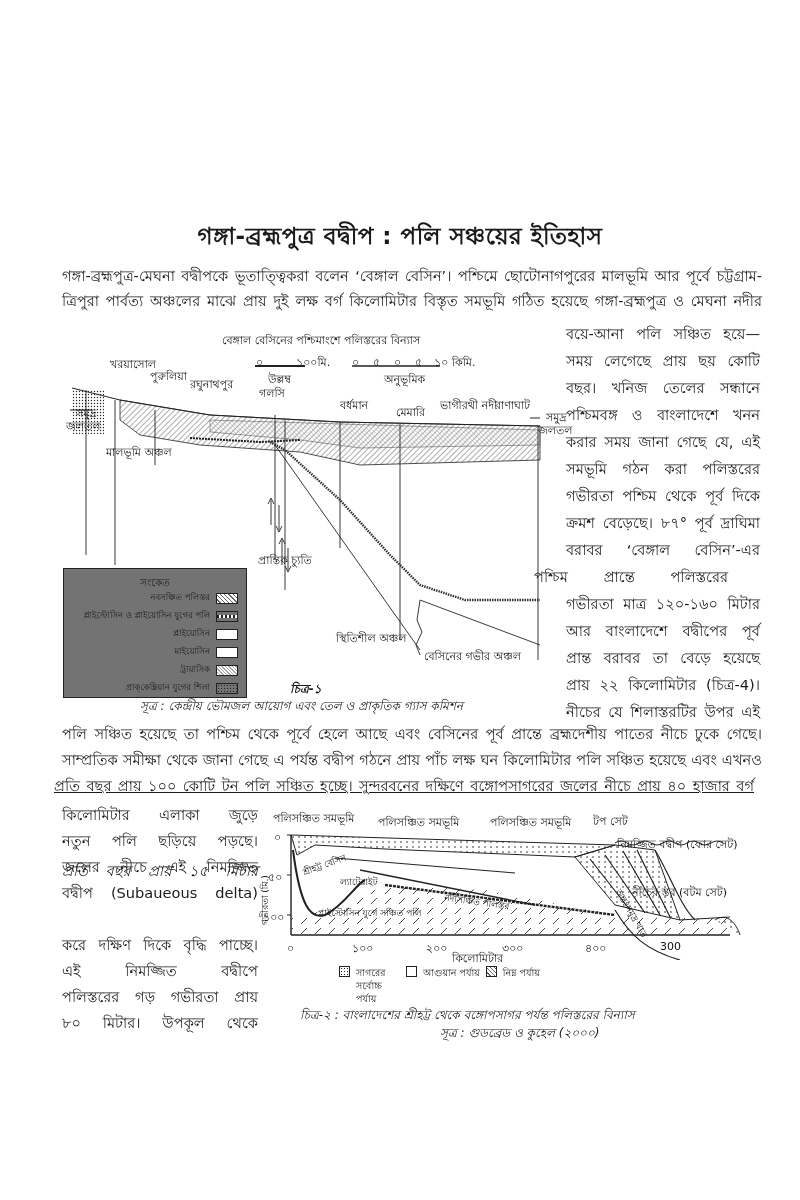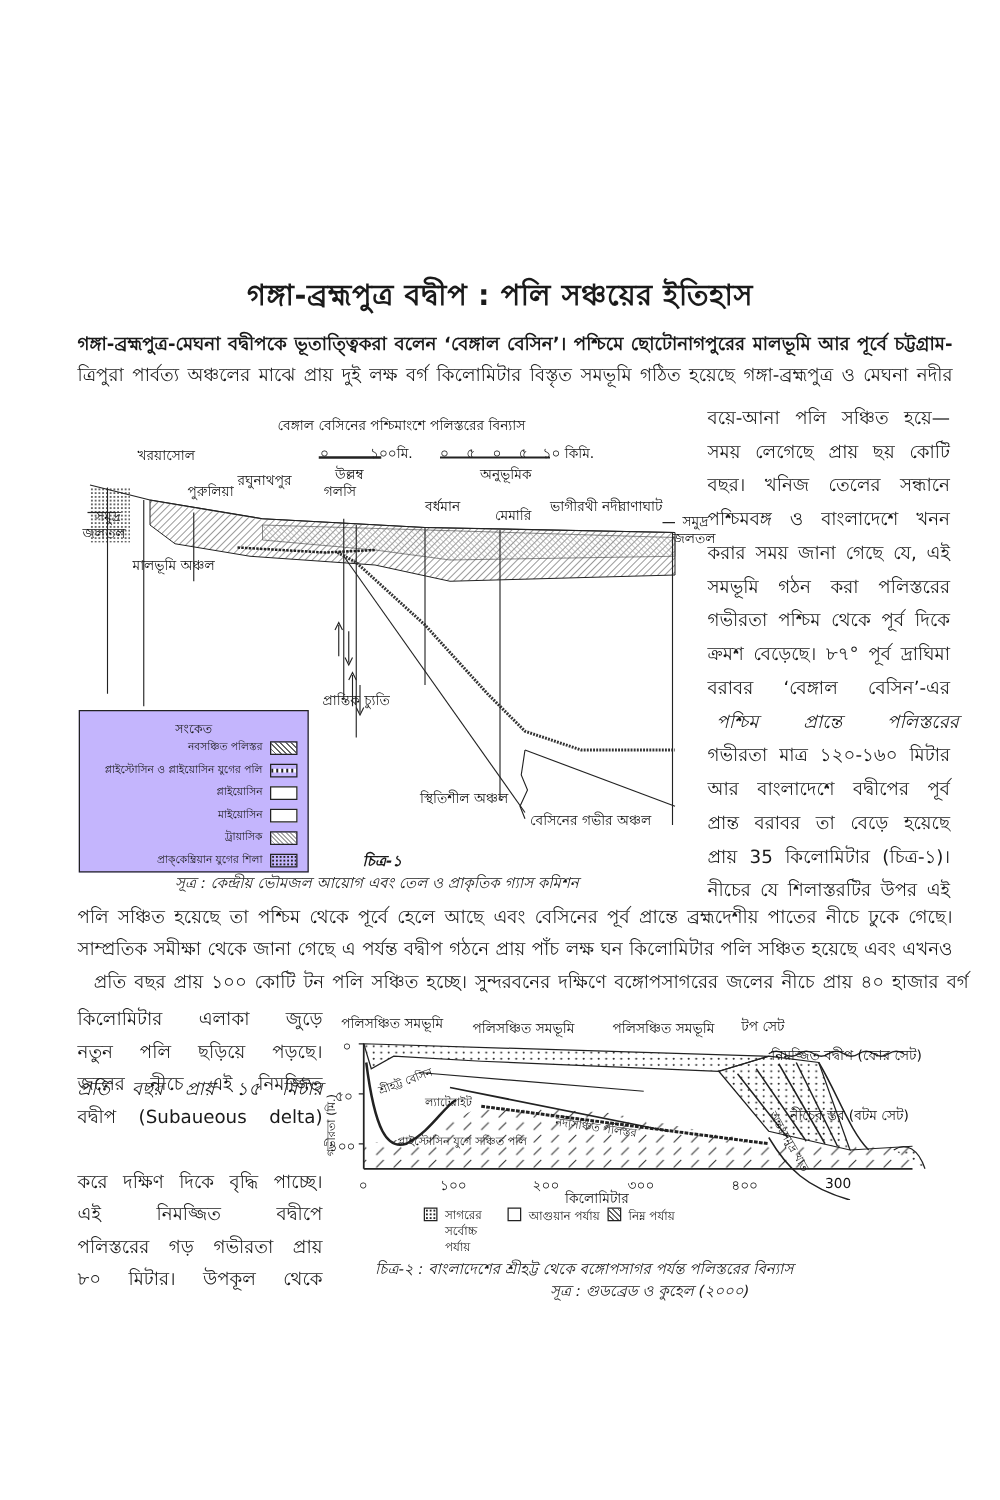--- a/index.html
+++ b/index.html
@@ -18,73 +18,73 @@
   }
   .col-line {
     position:absolute; font-size:14.6px; white-space:nowrap;
     text-align:justify; text-align-last:justify;
   }
   .lbl { position:absolute; font-size:11px; white-space:nowrap; color:#111; }
   .lbl-s { position:absolute; font-size:9px; white-space:nowrap; color:#111; }
   .cap { position:absolute; font-size:12px; font-style:italic; white-space:nowrap; text-align:center; }
   .legend-box {
     position:absolute; left:63px; top:568px; width:182px; height:128px;
-    border:1.2px solid #222; background:#c4b5fd;
+    border:1.2px solid #222; background:#737373;
   }
   .legend-title { position:absolute; left:0; width:100%; top:6px; text-align:center; font-size:10px; }
   .legend-row { position:absolute; right:8px; font-size:8.5px; white-space:nowrap; display:flex; align-items:center; gap:6px; }
   .swatch { width:20px; height:9px; border:1px solid #222; display:inline-block; }
   .sw-dots { background-image: radial-gradient(#222 0.8px, transparent 0.9px); background-size:3px 3px; }
   .sw-hatch { background: repeating-linear-gradient(45deg, #fff 0 2px, #666 2px 3px); }
   .sw-light { background: repeating-linear-gradient(45deg, #fff 0 1.5px, #aaa 1.5px 2.5px); }
   .sw-plain { background:#fff; }
   .sw-dash { background: repeating-linear-gradient(90deg, #222 0 2px, #fff 2px 4px); background-size:4px 3px; background-repeat:repeat-x; background-position:0 3px; }
   .rotated { transform: rotate(-90deg); transform-origin:left top; }
 </style>
 </head>
 <body>
 
 <div class="abs title">গঙ্গা-ব্রহ্মপুত্র বদ্বীপ : পলি সঞ্চয়ের ইতিহাস</div>
 
-<div class="para-line" style="left:62px; width:700px; top:266px;font-weight:bold;">গঙ্গা-ব্রহ্মপুত্র-মেঘনা বদ্বীপকে ভূতাত্ত্বিকরা বলেন ‘বেঙ্গাল বেসিন’। পশ্চিমে ছোটোনাগপুরের মালভূমি আর পূর্বে চট্টগ্রাম-</div>
+<div class="para-line" style="left:62px; width:700px; top:266px;">গঙ্গা-ব্রহ্মপুত্র-মেঘনা বদ্বীপকে ভূতাত্ত্বিকরা বলেন ‘বেঙ্গাল বেসিন’। পশ্চিমে ছোটোনাগপুরের মালভূমি আর পূর্বে চট্টগ্রাম-</div>
 <div class="para-line" style="left:62px; width:700px; top:291px;">ত্রিপুরা পার্বত্য অঞ্চলের মাঝে প্রায় দুই লক্ষ বর্গ কিলোমিটার বিস্তৃত সমভূমি গঠিত হয়েছে গঙ্গা-ব্রহ্মপুত্র ও মেঘনা নদীর</div>
 
 <div>
   <div class="col-line" style="left:566px; width:194px; top:323px;">বয়ে-আনা পলি সঞ্চিত হয়ে—</div>
   <div class="col-line" style="left:566px; width:194px; top:350px;">সময় লেগেছে প্রায় ছয় কোটি</div>
   <div class="col-line" style="left:566px; width:194px; top:377px;">বছর। খনিজ তেলের সন্ধানে</div>
   <div class="col-line" style="left:566px; width:194px; top:404px;">পশ্চিমবঙ্গ ও বাংলাদেশে খনন</div>
   <div class="col-line" style="left:566px; width:194px; top:431px;">করার সময় জানা গেছে যে, এই</div>
   <div class="col-line" style="left:566px; width:194px; top:458px;">সমভূমি গঠন করা পলিস্তরের</div>
   <div class="col-line" style="left:566px; width:194px; top:485px;">গভীরতা পশ্চিম থেকে পূর্ব দিকে</div>
   <div class="col-line" style="left:566px; width:194px; top:512px;">ক্রমশ বেড়েছে। ৮৭° পূর্ব দ্রাঘিমা</div>
   <div class="col-line" style="left:566px; width:194px; top:539px;">বরাবর ‘বেঙ্গাল বেসিন’-এর</div>
-  <div class="col-line" style="left:573px; width:194px; top:566px;font-style:italic;">পশ্চিম প্রান্তে পলিস্তরের</div>
+  <div class="col-line" style="left:534px; width:194px; top:566px;">পশ্চিম প্রান্তে পলিস্তরের</div>
   <div class="col-line" style="left:566px; width:194px; top:593px;">গভীরতা মাত্র ১২০-১৬০ মিটার</div>
   <div class="col-line" style="left:566px; width:194px; top:620px;">আর বাংলাদেশে বদ্বীপের পূর্ব</div>
   <div class="col-line" style="left:566px; width:194px; top:647px;">প্রান্ত বরাবর তা বেড়ে হয়েছে</div>
-  <div class="col-line" style="left:566px; width:194px; top:674px;">প্রায় 35 কিলোমিটার (চিত্র-১)।</div>
+  <div class="col-line" style="left:566px; width:194px; top:674px;">প্রায় ২২ কিলোমিটার (চিত্র-4)।</div>
   <div class="col-line" style="left:566px; width:194px; top:701px;">নীচের যে শিলাস্তরটির উপর এই</div>
 </div>
 
 <div>
   <div class="lbl" style="left:222px; top:332px;">বেঙ্গাল বেসিনের পশ্চিমাংশে পলিস্তরের বিন্যাস</div>
 
   <div class="lbl" style="left:256px; top:354px;">০</div>
   <div class="lbl" style="left:296px; top:354px;">১০০মি.</div>
   <div class="lbl" style="left:268px; top:371px;">উল্লম্ব</div>
   <div class="lbl" style="left:352px; top:354px;">০</div>
   <div class="lbl" style="left:373px; top:354px;">৫</div>
   <div class="lbl" style="left:394px; top:354px;">০</div>
   <div class="lbl" style="left:415px; top:354px;">৫</div>
   <div class="lbl" style="left:434px; top:354px;">১০ কিমি.</div>
   <div class="lbl" style="left:384px; top:371px;">অনুভূমিক</div>
 
   <div class="lbl" style="left:110px; top:356px;">খরয়াসোল</div>
-  <div class="lbl" style="left:150px; top:385px;">পুরুলিয়া</div>
+  <div class="lbl" style="left:150px; top:368px;">পুরুলিয়া</div>
   <div class="lbl" style="left:190px; top:376px;">রঘুনাথপুর</div>
   <div class="lbl" style="left:259px; top:385px;">গলসি</div>
   <div class="lbl" style="left:340px; top:397px;">বর্ধমান</div>
   <div class="lbl" style="left:396px; top:404px;">মেমারি</div>
   <div class="lbl" style="left:440px; top:397px;">ভাগীরথী নদী</div>
   <div class="lbl" style="left:495px; top:397px;">রাণাঘাট</div>
 
   <div class="lbl" style="left:76px; top:405px;">সমুদ্র</div>
   <div class="lbl" style="left:66px; top:418px;">জলতল</div>
   <div class="lbl" style="left:546px; top:409px;">সমুদ্র</div>
@@ -169,21 +169,21 @@
       <span class="swatch sw-dots"></span>
     </div>
   </div>
 
   <div class="cap" style="left:290px; top:680px; font-weight:bold;">চিত্র-১</div>
   <div class="cap" style="left:140px; top:697px;">সূত্র : কেন্দ্রীয় ভৌমজল আয়োগ এবং তেল ও প্রাকৃতিক গ্যাস কমিশন</div>
 </div>
 
 <div class="para-line" style="left:62px; width:700px; top:724px;">পলি সঞ্চিত হয়েছে তা পশ্চিম থেকে পূর্বে হেলে আছে এবং বেসিনের পূর্ব প্রান্তে ব্রহ্মদেশীয় পাতের নীচে ঢুকে গেছে।</div>
 <div class="para-line" style="left:62px; width:700px; top:750px;">সাম্প্রতিক সমীক্ষা থেকে জানা গেছে এ পর্যন্ত বদ্বীপ গঠনে প্রায় পাঁচ লক্ষ ঘন কিলোমিটার পলি সঞ্চিত হয়েছে এবং এখনও</div>
-<div class="para-line" style="left:75px; width:700px; top:776px;">প্রতি বছর প্রায় ১০০ কোটি টন পলি সঞ্চিত হচ্ছে। সুন্দরবনের দক্ষিণে বঙ্গোপসাগরের জলের নীচে প্রায় ৪০ হাজার বর্গ</div>
+<div class="para-line" style="left:54px; width:700px; top:776px;text-decoration:underline;">প্রতি বছর প্রায় ১০০ কোটি টন পলি সঞ্চিত হচ্ছে। সুন্দরবনের দক্ষিণে বঙ্গোপসাগরের জলের নীচে প্রায় ৪০ হাজার বর্গ</div>
 
 <div>
   <div class="col-line" style="left:62px; width:196px; top:804px;">কিলোমিটার এলাকা জুড়ে</div>
   <div class="col-line" style="left:62px; width:196px; top:830px;">নতুন পলি ছড়িয়ে পড়ছে।</div>
   <div class="col-line" style="left:62px; width:196px; top:856px;">জলের নীচে এই নিমজ্জিত</div>
   <div class="col-line" style="left:62px; width:196px; top:882px;">বদ্বীপ (Subaueous delta)</div>
   <div class="col-line" style="left:62px; width:196px; top:860px;font-style:italic;">প্রতি বছর প্রায় ১৫ মিটার</div>
   <div class="col-line" style="left:62px; width:196px; top:934px;">করে দক্ষিণ দিকে বৃদ্ধি পাচ্ছে।</div>
   <div class="col-line" style="left:62px; width:196px; top:960px;">এই নিমজ্জিত বদ্বীপে</div>
   <div class="col-line" style="left:62px; width:196px; top:986px;">পলিস্তরের গড় গভীরতা প্রায়</div>

